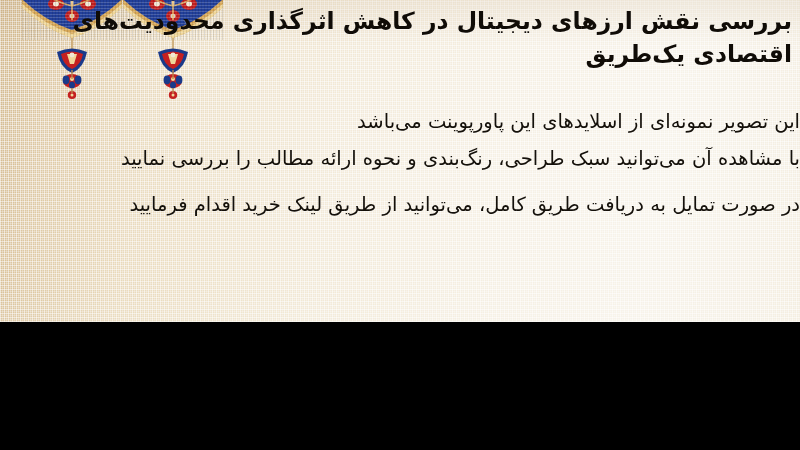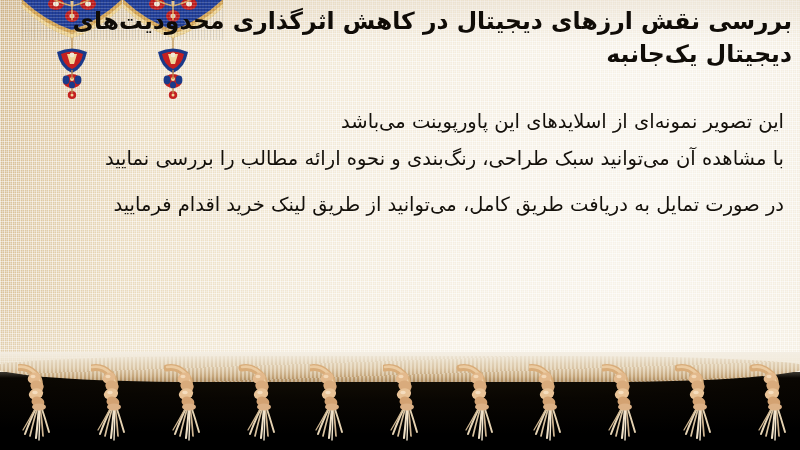--- a/index.html
+++ b/index.html
@@ -2,21 +2,21 @@
 <html><head>
 <meta charset="utf-8">
 <style>
   html,body{margin:0;padding:0;}
   body{
     width:800px;height:450px;overflow:hidden;
     font-family:"DejaVu Sans","Liberation Sans",sans-serif;
     background:#000;
   }
   #slide{
-    position:relative;width:800px;height:450px;overflow:hidden;
+    position:relative;width:800px;height:322px;overflow:hidden;
     background:#000;
     text-decoration:underline;
   }
 
   
   #canvasField{
     position:absolute;left:0;top:0;width:800px;height:378px;
     background-color:#ece0cc;
     background-image:
       
@@ -63,21 +63,21 @@
     font-weight:bold;
     line-height:33px;
     letter-spacing:0px;
     text-shadow:0 1px 0 rgba(255,255,255,.30);
     white-space:nowrap;
   }
   #titleL1{position:absolute;top:5px;right:8px;}
   #titleL2{position:absolute;top:38px;right:8px;}
 
   .body-line{
-    position:absolute;right:16px;
+    position:absolute;right:0;
     color:#14100a;
     font-size:19.5px;
     font-weight:normal;
     line-height:27px;
     text-shadow:0 1px 0 rgba(255,255,255,.26);
     white-space:nowrap;
   }
   #bodyL1{top:108px;}
   #bodyL2{top:145px;}
   #bodyL3{top:191px;}
@@ -275,21 +275,21 @@
           <circle cx="0" cy="37" r="1.5" fill="#f0d79a"></circle>
           <rect x="-0.7" y="12" width="1.4" height="9" fill="#b9864c"></rect>
           <rect x="-0.7" y="30" width="1.4" height="5" fill="#b9864c"></rect>
         </g>
       </g>
     </svg>
   </div>
 
   <div id="textBlock">
     <div id="titleL1" class="title-line">بررسی نقش ارزهای دیجیتال در کاهش اثرگذاری محدودیت‌های</div>
-    <div id="titleL2" class="title-line">دیجیتال یک‌جانبه</div>
+    <div id="titleL2" class="title-line">اقتصادی یک‌طریق</div>
 
     <div id="bodyL1" class="body-line">این تصویر نمونه‌ای از اسلایدهای این پاورپوینت می‌باشد</div>
     <div id="bodyL2" class="body-line">با مشاهده آن می‌توانید سبک طراحی، رنگ‌بندی و نحوه ارائه مطالب را بررسی نمایید</div>
     <div id="bodyL3" class="body-line">در صورت تمایل به دریافت طریق کامل، می‌توانید از طریق لینک خرید اقدام فرمایید</div>
   </div>
 
   <div id="fringe">
     <div id="fringeBlack"></div>
     <div id="selvedge"></div>
     <div id="fringeFeather"></div>

